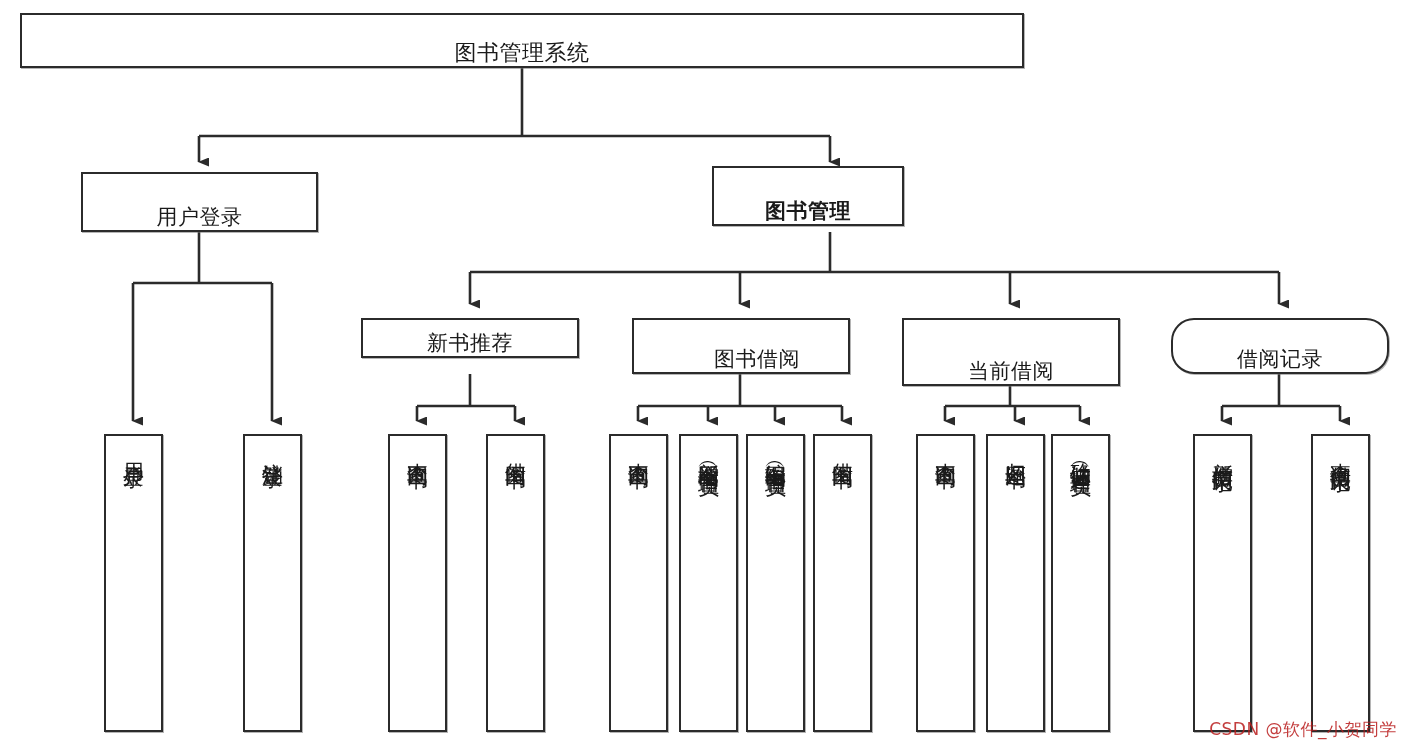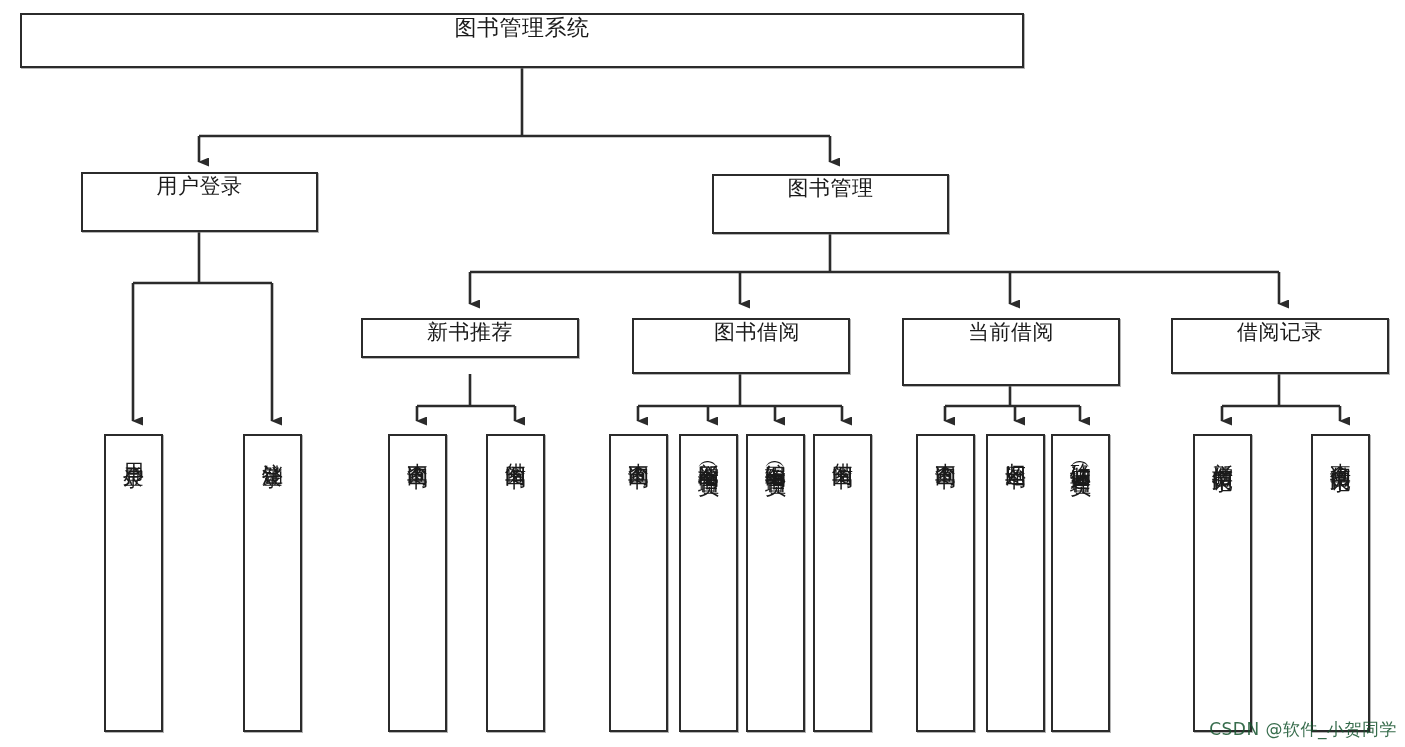--- a/index.html
+++ b/index.html
@@ -27,21 +27,21 @@
     height: 747px;
     pointer-events: none;
   }
   .node {
     position: absolute;
     box-sizing: border-box;
     background: #ffffff;
     border: 2px solid #2b2b2b;
     box-shadow: 1px 1px 0 0 rgba(120,120,120,0.55);
     display: flex;
-    align-items: flex-start;
+    align-items: flex-end;
     justify-content: center;
     color: #1a1a1a;
   }
   .node .label {
     display: block;
     text-align: center;
     line-height: 1.18;
     letter-spacing: 0.5px;
   }
   
@@ -64,21 +64,21 @@
     font-size: 21px;
     line-height: 1.05;
     letter-spacing: 2px;
     white-space: nowrap;
   }
   .watermark {
     position: absolute;
     right: 8px;
     bottom: 6px;
     font-size: 17px;
-    color: #14532d;
+    color: #b91c1c;
     opacity: 0.85;
     white-space: nowrap;
     letter-spacing: 0.5px;
   }
 </style>
 </head>
 <body>
 
 <div id="canvas">
 
@@ -132,34 +132,34 @@
     </g>
   </svg>
 
   <div class="node h root" style="left:20px; top:13px; width:1004px; height:55px;">
     <span class="label">图书管理系统</span>
   </div>
 
   <div class="node h" style="left:81px; top:172px; width:237px; height:60px;">
     <span class="label">用户登录</span>
   </div>
-  <div class="node h" style="left:712px; top:174px; width:237px; height:60px;">
+  <div class="node h" style="left:712px; top:166px; width:192px; height:60px;font-weight:bold;">
     <span class="label">图书管理</span>
   </div>
 
   <div class="node h" style="left:361px; top:318px; width:218px; height:40px;">
     <span class="label">新书推荐</span>
   </div>
   <div class="node h" style="left:632px; top:318px; width:218px; height:56px;padding-left:32px;">
     <span class="label">图书借阅</span>
   </div>
   <div class="node h" style="left:902px; top:318px; width:218px; height:68px;">
     <span class="label">当前借阅</span>
   </div>
-  <div class="node h" style="left:1171px; top:318px; width:218px; height:56px;">
+  <div class="node h" style="left:1171px; top:318px; width:218px; height:56px;border-radius:23px;">
     <span class="label">借阅记录</span>
   </div>
 
   <div class="node v" style="left:104px; top:434px; width:59px; height:298px;">
     <span class="label">用户登录</span>
   </div>
   <div class="node v" style="left:243px; top:434px; width:59px; height:298px;">
     <span class="label">注销登录</span>
   </div>
 

